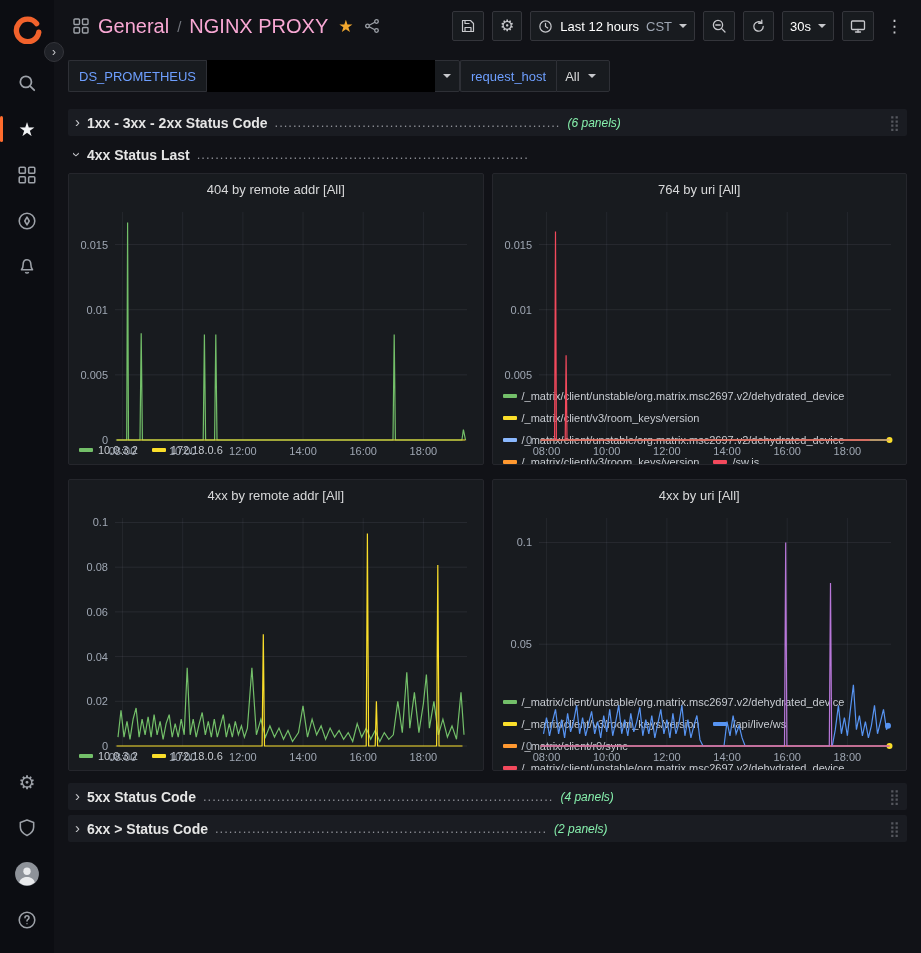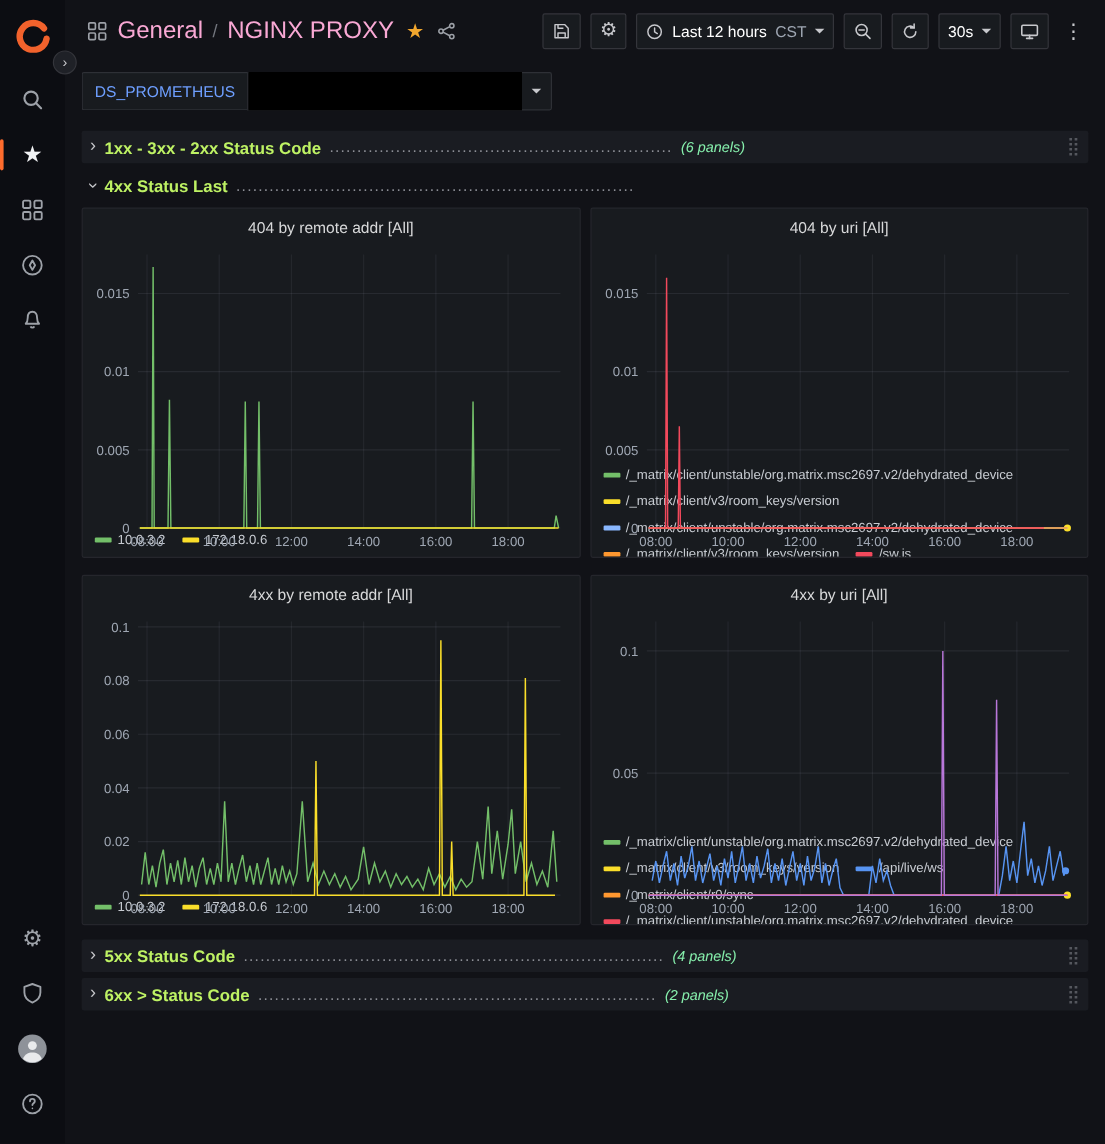--- a/index.html
+++ b/index.html
@@ -37,21 +37,21 @@
   .var-label{display:flex;align-items:center;padding:0 10px;height:32px;background:#181b1f;border:1px solid #2e3036;border-right:none;border-radius:2px 0 0 2px;color:#6e9fff;font-size:13px;cursor:default}
   .var-select{display:flex;align-items:center;height:32px;background:#181b1f;border:1px solid #2e3036;border-radius:0 2px 2px 0;padding:0 8px;gap:8px;cursor:pointer;min-width:54px;color:#d8d9da}
   .redacted{width:228px;height:32px;background:#000;margin:-1px 0 -1px -8px}
 
   
   .dash{flex:1;padding:2px 14px 0;overflow:hidden}
   .rowhead{display:flex;align-items:center;height:27px;margin:5px 0;padding:0 7px;gap:7px;cursor:pointer;border-radius:2px}
   .rowhead.collapsed{background:#1a1c22}
   .chev{color:#c7c8cc;font-size:15px;display:inline-block;transform:translateY(-1px)}
   .chev.open{transform:rotate(90deg)}
-  .row-title{font-size:14px;font-weight:700;color:#bef264;white-space:nowrap}
+  .row-title{font-size:14px;font-weight:700;color:#e5e5e5;white-space:nowrap}
   .row-dots{font-size:13px;color:#8e9097;letter-spacing:1px;white-space:nowrap;overflow:hidden}
   .row-count{font-size:12px;font-style:italic;color:#86efac;white-space:nowrap}
   .row-grip{margin-left:auto;color:#55575e;font-size:15px;cursor:grab;line-height:1}
 
   .grid{display:grid;grid-template-columns:1fr 1fr;gap:14px 8px;margin:0 0 12px}
   .panel{height:292px;background:#181b1f;border:1px solid #25262c;border-radius:2px;display:flex;flex-direction:column;overflow:hidden}
   .panel-title{height:30px;flex:none;display:flex;align-items:center;justify-content:center;font-size:13px;font-weight:500;color:#d8d9da;cursor:pointer}
   .chart{flex:1;min-height:0;position:relative}
   .chart svg{display:block}
   .legend{flex:none;max-height:78px;overflow:hidden;padding:0 10px 4px;display:flex;flex-wrap:wrap;column-gap:14px;row-gap:2px;font-size:11px;line-height:20px;color:#c7cbd1}
@@ -200,20 +200,27 @@
         </div>
         <span class="kebab">⋮</span>
       </div>
     </header>
 
     <div class="subbar">
       <div class="var-group">
         <div class="var-label">DS_PROMETHEUS</div>
         <div class="var-select">
           <div class="redacted"></div>
+          <span class="caret"></span>
+        </div>
+      </div>
+      <div class="var-group">
+        <div class="var-label">request_host</div>
+        <div class="var-select">
+          <span>All</span>
           <span class="caret"></span>
         </div>
       </div>
     </div>
 
     <div class="dash">
 
       <div class="rowhead collapsed">
         <span class="chev">›</span>
         <span class="row-title">1xx - 3xx - 2xx Status Code</span>
@@ -262,21 +269,21 @@
                 <span class="legend-mark" style="background: rgb(115, 191, 105);"></span>
                 <span>10.0.3.2</span>
               </span>
               <span class="legend-item">
                 <span class="legend-mark" style="background: rgb(250, 222, 42);"></span>
                 <span>172.18.0.6</span>
               </span>
             </div>
         </div>
         <div class="panel">
-          <div class="panel-title">404 by uri [All]</div>
+          <div class="panel-title">764 by uri [All]</div>
           <div class="chart">
               <svg width="414" height="256">
                 <line x1="53.52136752136752" y1="8" x2="53.52136752136752" y2="236" stroke="rgba(204,204,220,0.07)"></line>
                 <text x="53.52136752136752" y="251" text-anchor="middle" fill="#9fa7b3" font-size="11">08:00</text>
                 <line x1="113.6923076923077" y1="8" x2="113.6923076923077" y2="236" stroke="rgba(204,204,220,0.07)"></line>
                 <text x="113.6923076923077" y="251" text-anchor="middle" fill="#9fa7b3" font-size="11">10:00</text>
                 <line x1="173.86324786324786" y1="8" x2="173.86324786324786" y2="236" stroke="rgba(204,204,220,0.07)"></line>
                 <text x="173.86324786324786" y="251" text-anchor="middle" fill="#9fa7b3" font-size="11">12:00</text>
                 <line x1="234.03418803418802" y1="8" x2="234.03418803418802" y2="236" stroke="rgba(204,204,220,0.07)"></line>
                 <text x="234.03418803418802" y="251" text-anchor="middle" fill="#9fa7b3" font-size="11">14:00</text>

